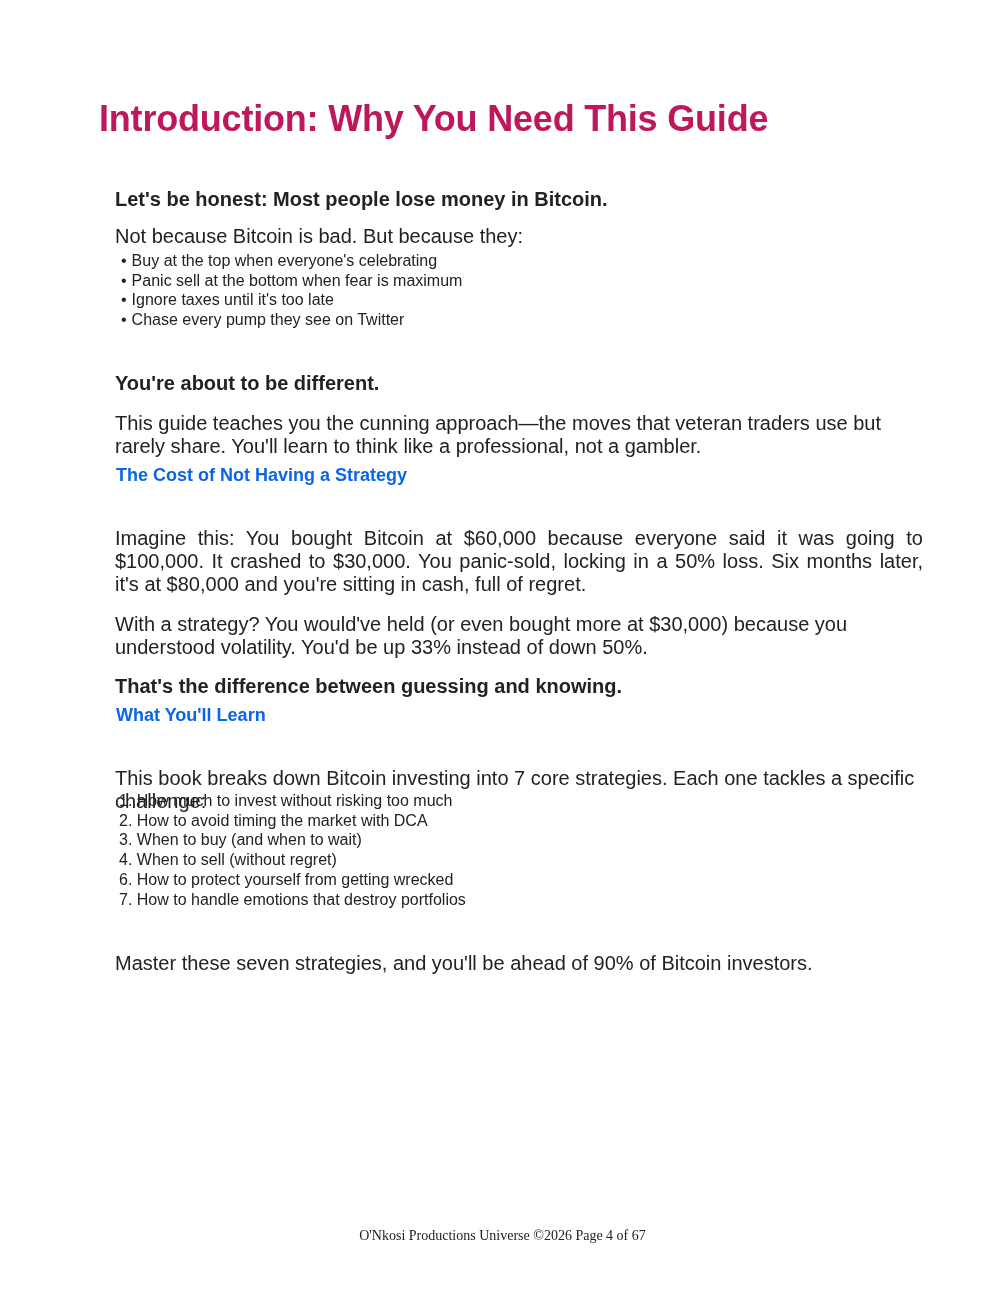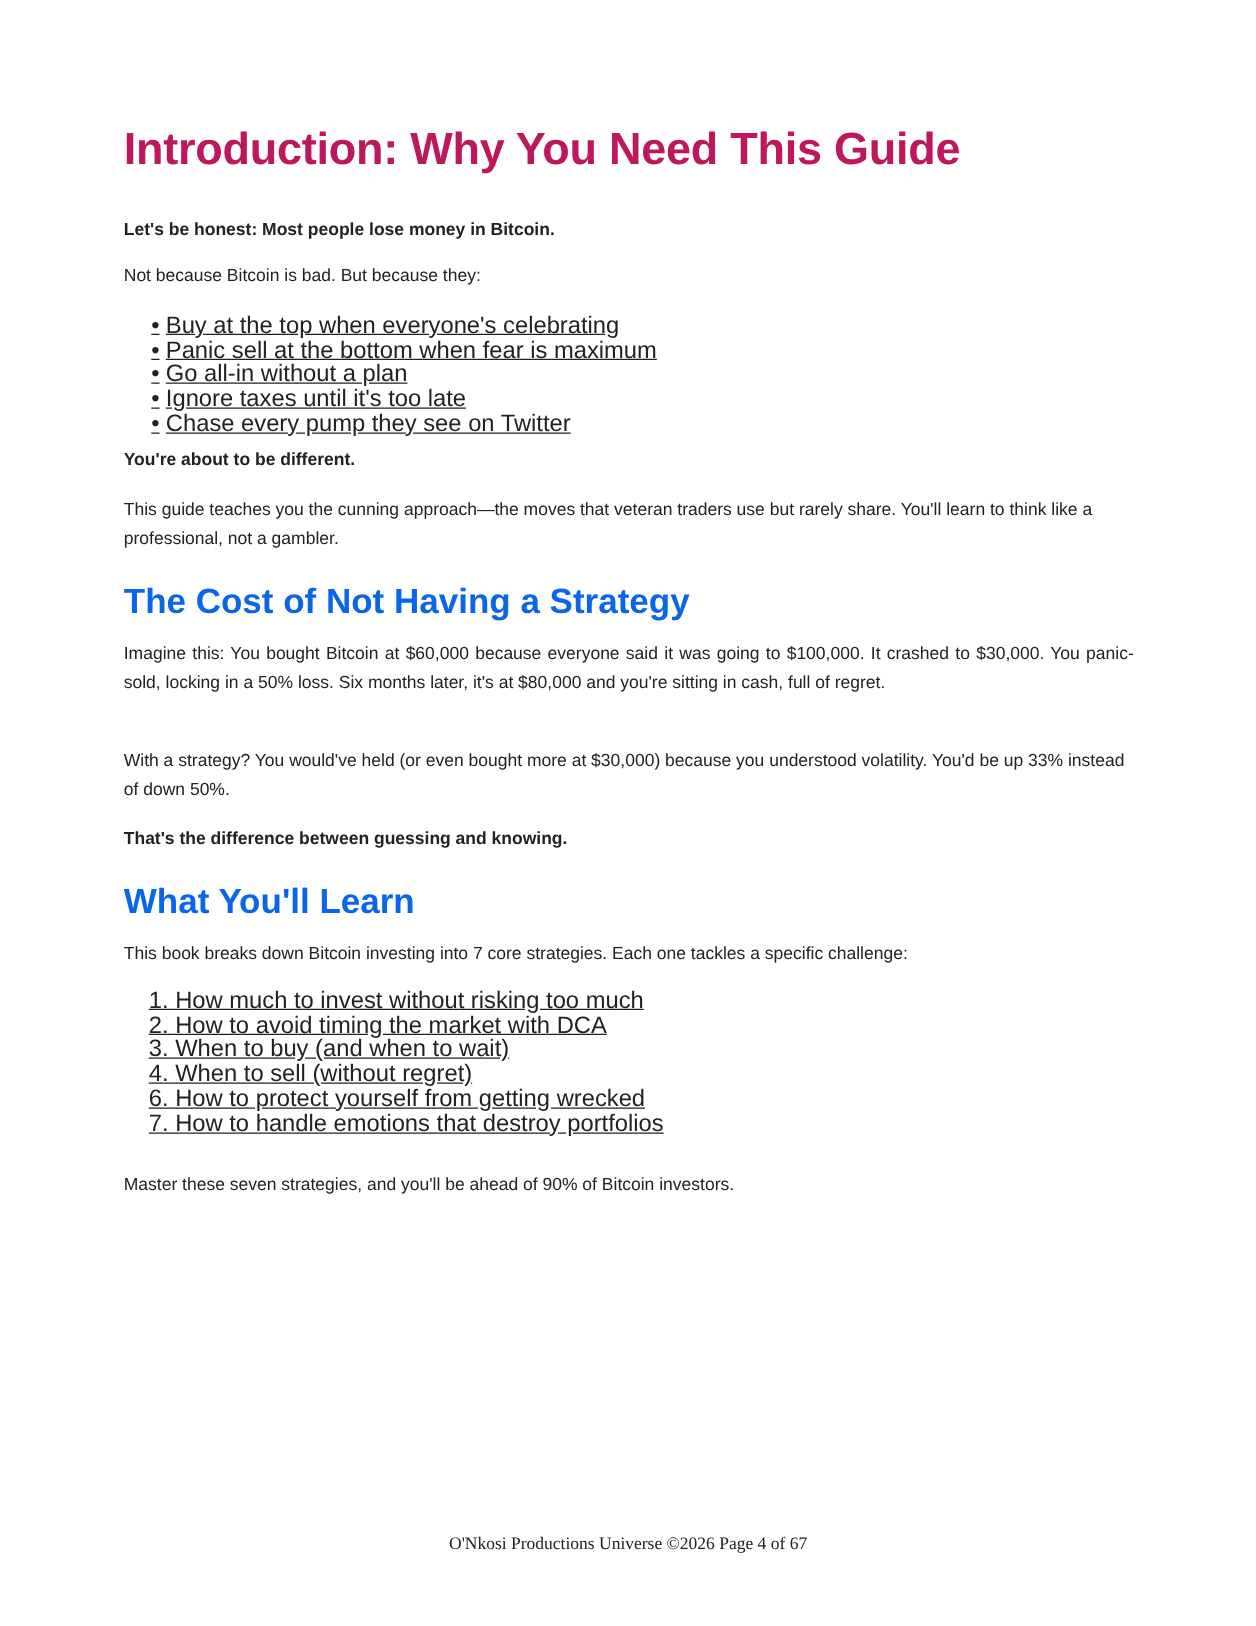--- a/index.html
+++ b/index.html
@@ -1,39 +1,38 @@
 <!DOCTYPE html>
 <html><head>
   <meta charset="utf-8">
   <style>
     html, body { margin: 0; padding: 0; background: #ffffff; }
     body { width: 1005px; height: 1301px; position: relative; overflow: hidden; font-family: "Liberation Sans", sans-serif; color: #222222; }
     .page { position: absolute; left: 99px; top: 0; width: 808px; }
     h1 { position: absolute; top: 98px; left: 0; margin: 0; font-size: 36px; font-weight: bold; color: #be185d; white-space: nowrap; letter-spacing: -0.2px; }
-    h2 { position: absolute; left: 0; margin: 0; font-size: 28px; font-weight: bold; color: #0A66E8; white-space: nowrap; }
-    .p { position: absolute; left: 0; width: 808px; margin: 0; font-size: 14px; line-height: 23px; }
+    h2 { position: absolute; left: 17px; margin: 0; font-size: 18px; font-weight: bold; color: #0A66E8; white-space: nowrap; }
+    .p { position: absolute; left: 0; width: 808px; margin: 16px; font-size: 20px; line-height: 23px; }
     .b { font-weight: bold; }
     .justify { text-align: justify; }
-    ul.list, ol.list { position: absolute; left: 22px; margin: 0; padding: 0; list-style: none; font-size: 19px; line-height: 19.7px; text-decoration: underline; }
+    ul.list, ol.list { position: absolute; left: 22px; margin: 0; padding: 0; list-style: none; font-size: 16px; line-height: 19.7px; }
     ul.list li::before { content: "\2022"; margin-right: 5px; }
     .footer { position: absolute; top: 1228px; left: 0; width: 1005px; text-align: center; font-family: "Liberation Serif", serif; font-size: 14px; color: #222; }
   </style>
 </head>
 <body>
 
 <div class="page">
   <h1>Introduction: Why You Need This Guide</h1>
 
   <p class="p b" style="top:172px;">Let's be honest: Most people lose money in Bitcoin.</p>
   <p class="p" style="top:209px;">Not because Bitcoin is bad. But because they:</p>
 
   <ul class="list" style="top:251px;">
     <li>Buy at the top when everyone's celebrating</li>
     <li>Panic sell at the bottom when fear is maximum</li>
-    <li>Go all-in without a plan</li>
     <li>Ignore taxes until it's too late</li>
     <li>Chase every pump they see on Twitter</li>
   </ul>
 
   <p class="p b" style="top:356px;">You're about to be different.</p>
   <p class="p" style="top:396px;">This guide teaches you the cunning approach—the moves that veteran traders use but rarely share. You'll learn to think like a professional, not a gambler.</p>
 
   <h2 style="top:465px;">The Cost of Not Having a Strategy</h2>
   <p class="p justify" style="top:511px;">Imagine this: You bought Bitcoin at $60,000 because everyone said it was going to $100,000. It crashed to $30,000. You panic-sold, locking in a 50% loss. Six months later, it's at $80,000 and you're sitting in cash, full of regret.</p>
   <p class="p" style="top:597px;">With a strategy? You would've held (or even bought more at $30,000) because you understood volatility. You'd be up 33% instead of down 50%.</p>

